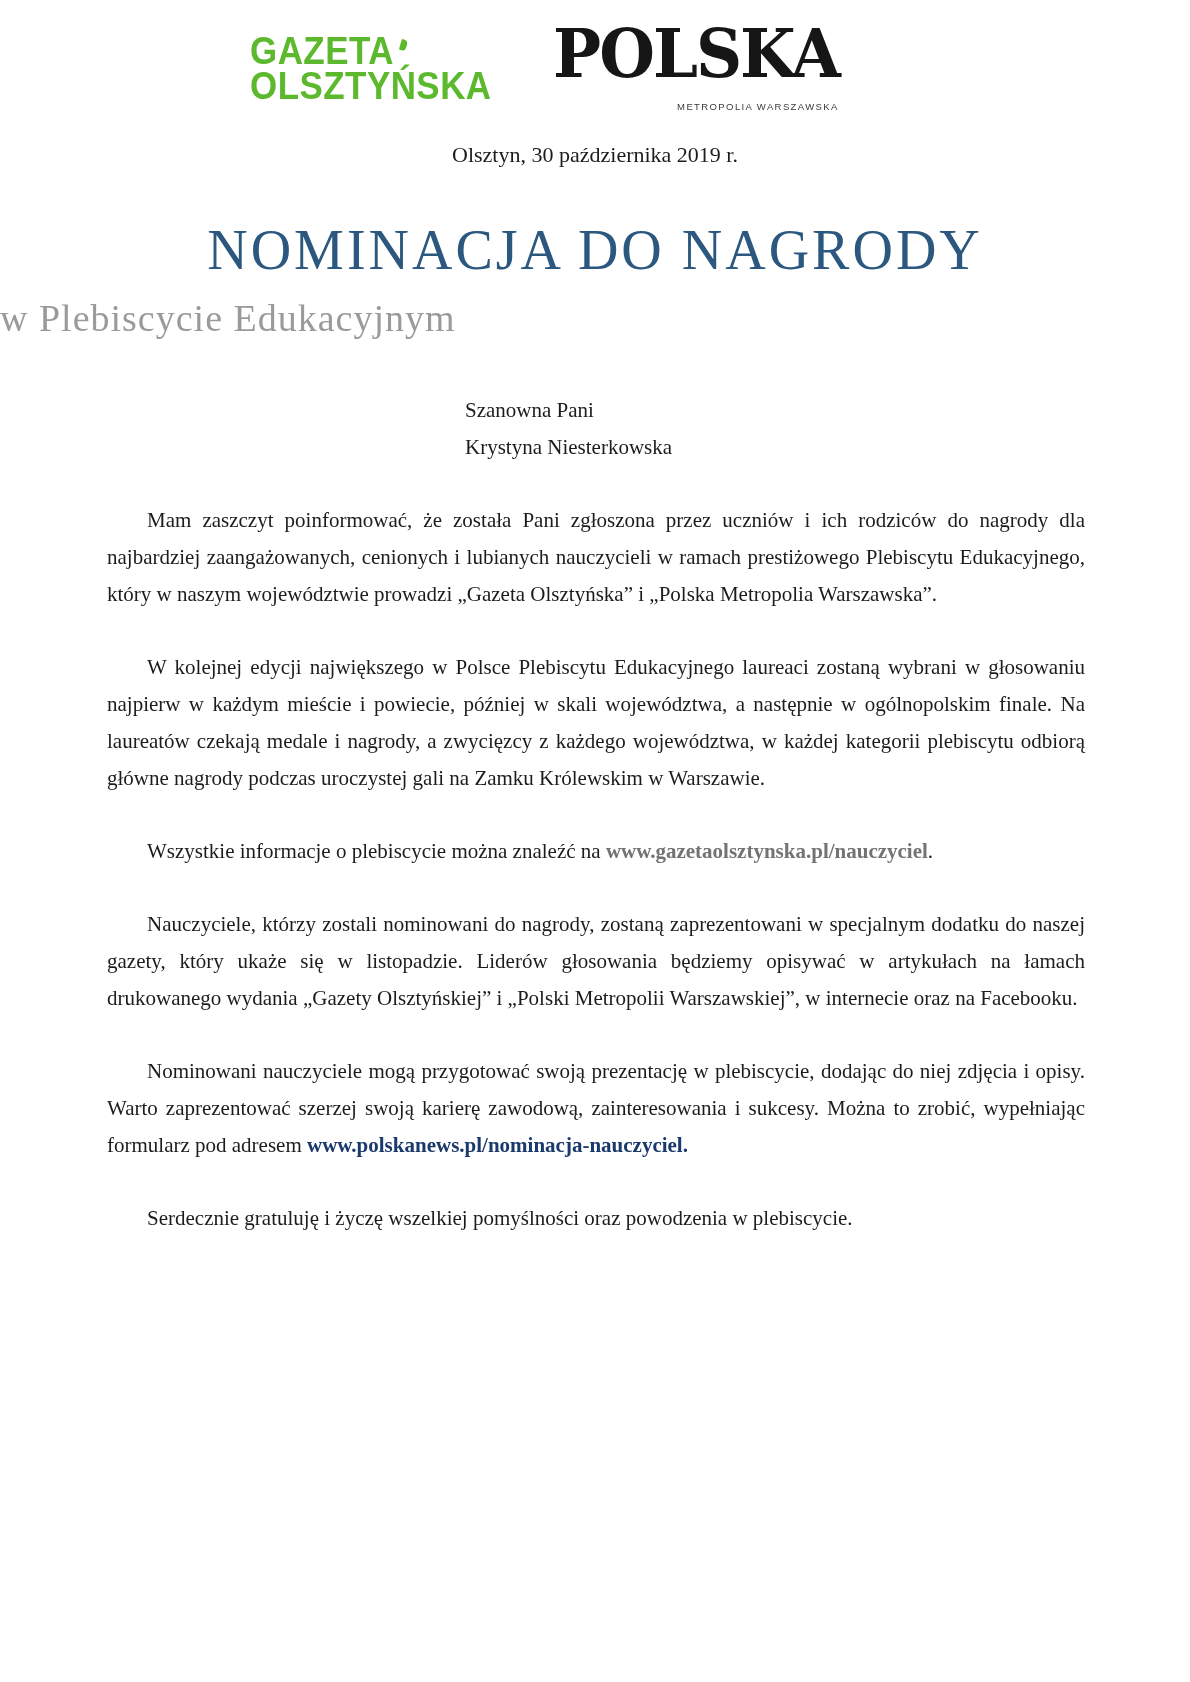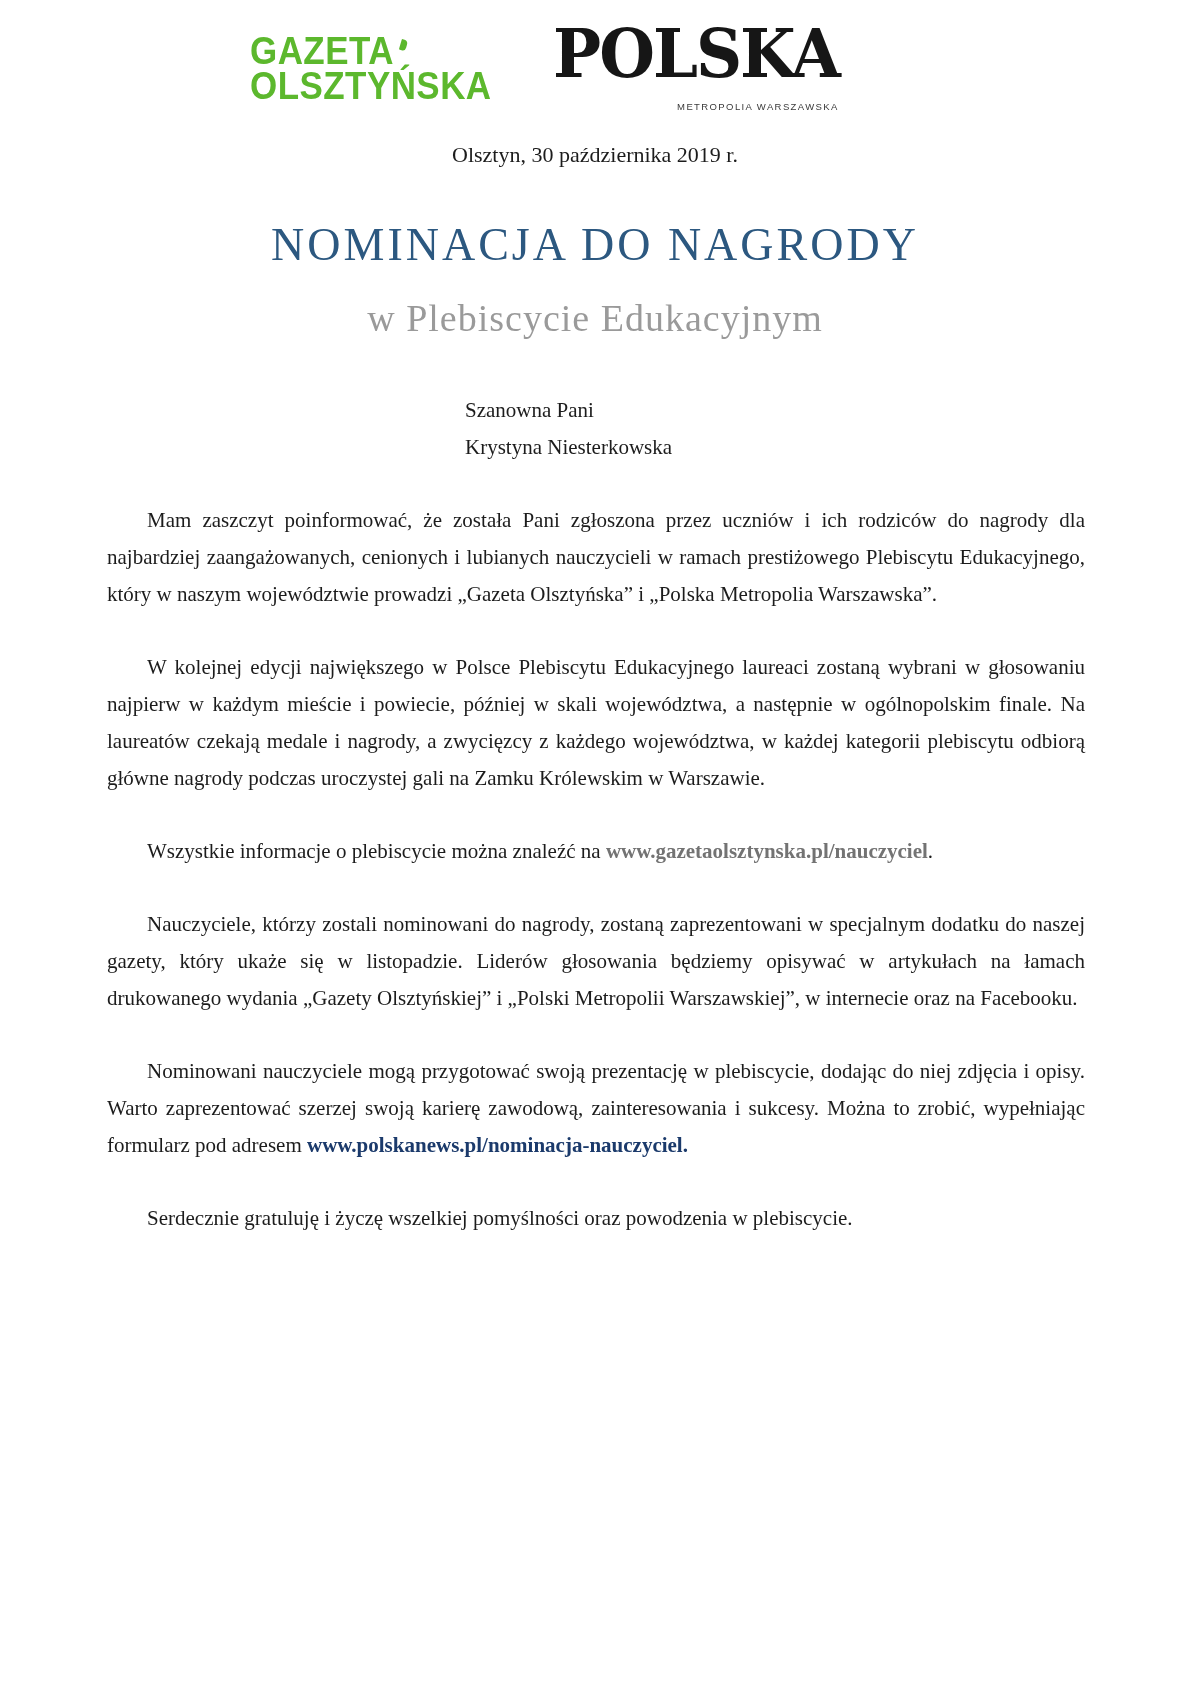--- a/index.html
+++ b/index.html
@@ -28,24 +28,24 @@
   }
   .polska-sub {
     font-family:"Liberation Sans", sans-serif; font-size:9.5px;
     letter-spacing:1.4px; color:#3a3a3a; margin-top:17px; text-align:right;
   }
 
   
   .dateline { position:absolute; left:0; top:142px; width:100%; text-align:center; font-size:22px; }
   .doc-title {
     position:absolute; left:0; top:218px; width:100%; text-align:center;
-    font-size:46px; letter-spacing:3px; font-weight:normal;
+    font-size:56px; letter-spacing:3px; font-weight:normal;
   }
   .doc-subtitle {
-    position:absolute; left:0; top:296px; width:100%; text-align:center;
+    position:absolute; left:0; top:296px; width:100%; text-align:left;
     font-size:38px; letter-spacing:1px; font-weight:normal;
   }
 
   
   .letter { position:absolute; left:107px; top:392px; width:978px; font-size:21px; line-height:37px; }
   .salutation { margin-left:358px; }
   .letter p { text-align:justify; text-indent:40px; margin:36px 0 0 0; }
   .doc-link { font-weight:bold; text-decoration:none; }
 
   

